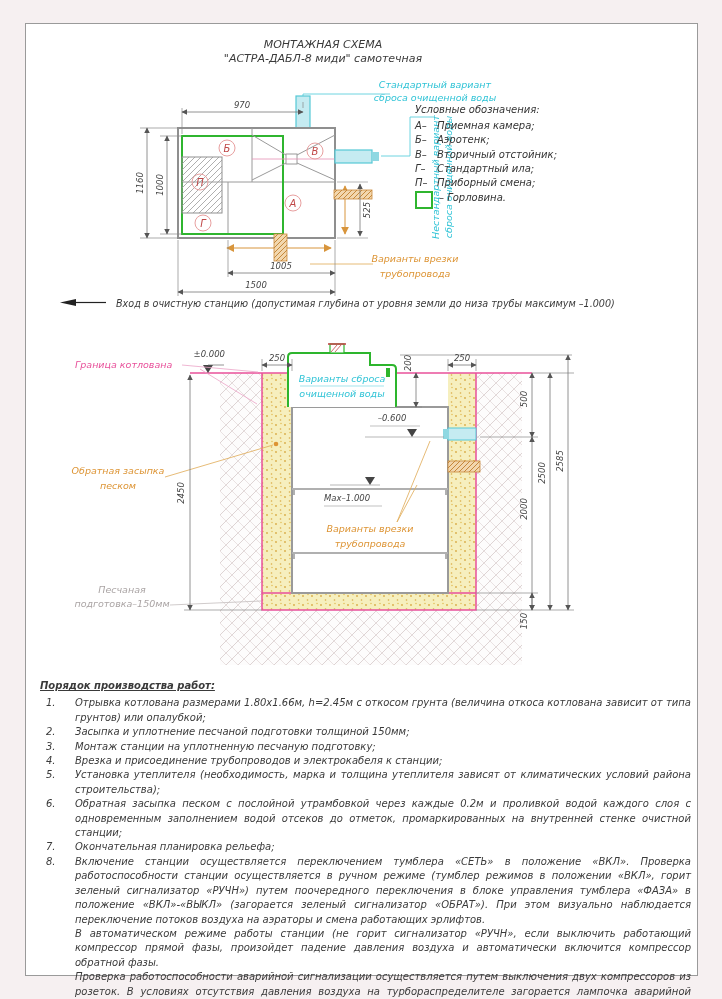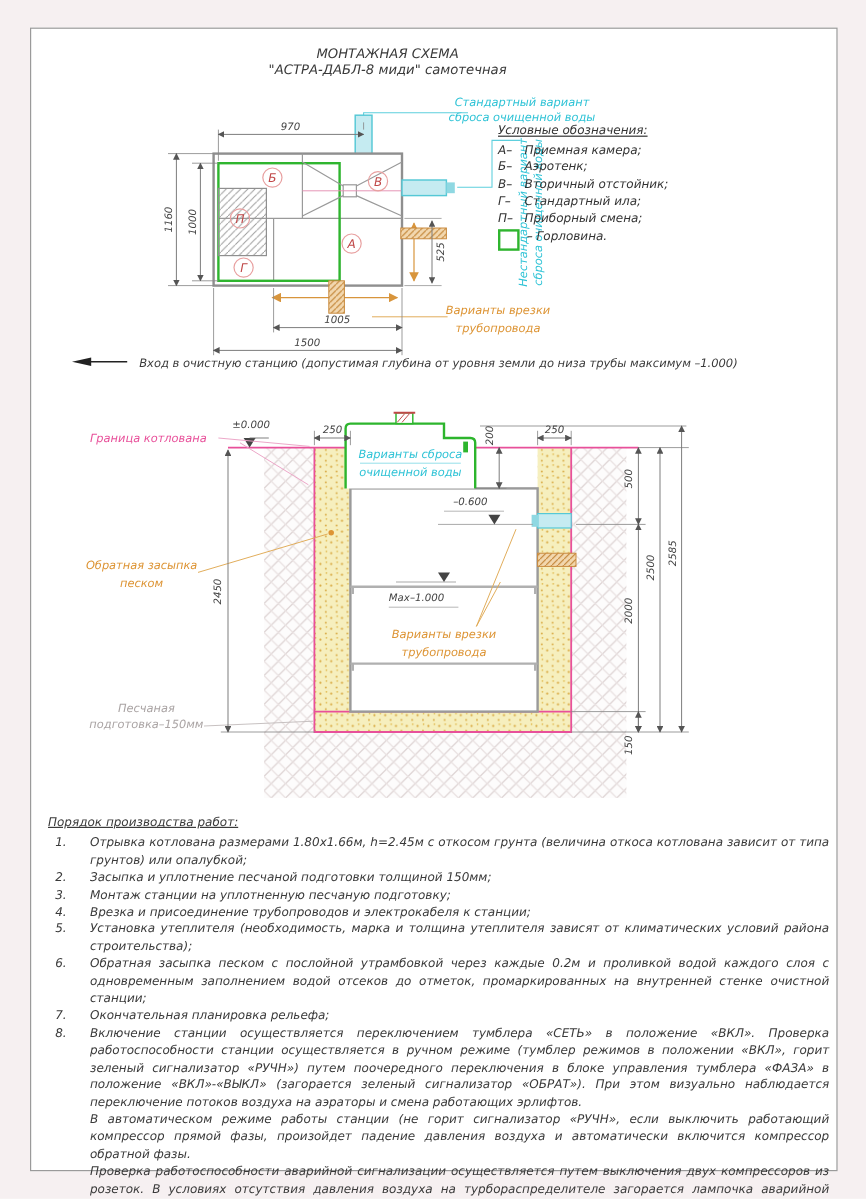--- a/index.html
+++ b/index.html
@@ -2,32 +2,32 @@
 <html><head>
 <meta charset="utf-8">
 <style>
   html,body{margin:0;padding:0}
   body{width:722px;height:999px;position:relative;background:#f6f0f1;font-family:"DejaVu Sans",sans-serif;overflow:hidden}
   .sheet{position:absolute;left:25px;top:23px;width:671px;height:951px;background:#fff;border:1px solid #9a9a9a}
   .abs{position:absolute}
   .ttl{position:absolute;left:25px;width:596px;text-align:center;font:italic 11px/14px "DejaVu Sans",sans-serif;color:#3a3a3a}
   
   .legend{position:absolute;left:415px;top:103px;width:280px;font:italic 10px/14.2px "DejaVu Sans",sans-serif;color:#333}
-  .legend .lt{text-decoration:underline;margin-bottom:2px}
+  .legend .lt{margin-bottom:2px}
   .lrow{display:flex}
   .lrow .k{width:22px}
   .mouthrow{display:flex;align-items:flex-start;margin-top:1px}
   .mouthsq{width:14px;height:14px;border:2px solid #2fb52f;margin-right:6px;flex:none}
   
   .io{position:absolute;left:58px;top:296px;width:630px;font:italic 9.6px/16.5px "DejaVu Sans",sans-serif;color:#3a3a3a}
   .iorow{display:flex;height:16.5px}
   .ioarr{width:58px;flex:none}
   
   .work{position:absolute;left:40px;top:679px;width:651px;color:#3a3a3a;font:italic 10px/14.4px "DejaVu Sans",sans-serif}
-  .work .wt{font-weight:400;text-decoration:underline;margin-bottom:3px}
+  .work .wt{font-weight:700;text-decoration:underline;margin-bottom:3px}
   .step{display:flex}
   .step .num{width:29px;padding-left:6px;flex:none}
   .step .txt{flex:1;text-align:justify;white-space:pre-line}
   svg text{font-family:"DejaVu Sans",sans-serif;font-style:italic}
   .dt{font-size:8.5px;fill:#444}
   .cy{fill:#2fc3d6;font-size:9.5px}
   .og{fill:#dd9434;font-size:9.5px}
   .mg{fill:#e8509a;font-size:9.5px}
   .gr{fill:#aaa4a4;font-size:9.5px}
   .red{fill:#c04848;font-size:10px}

